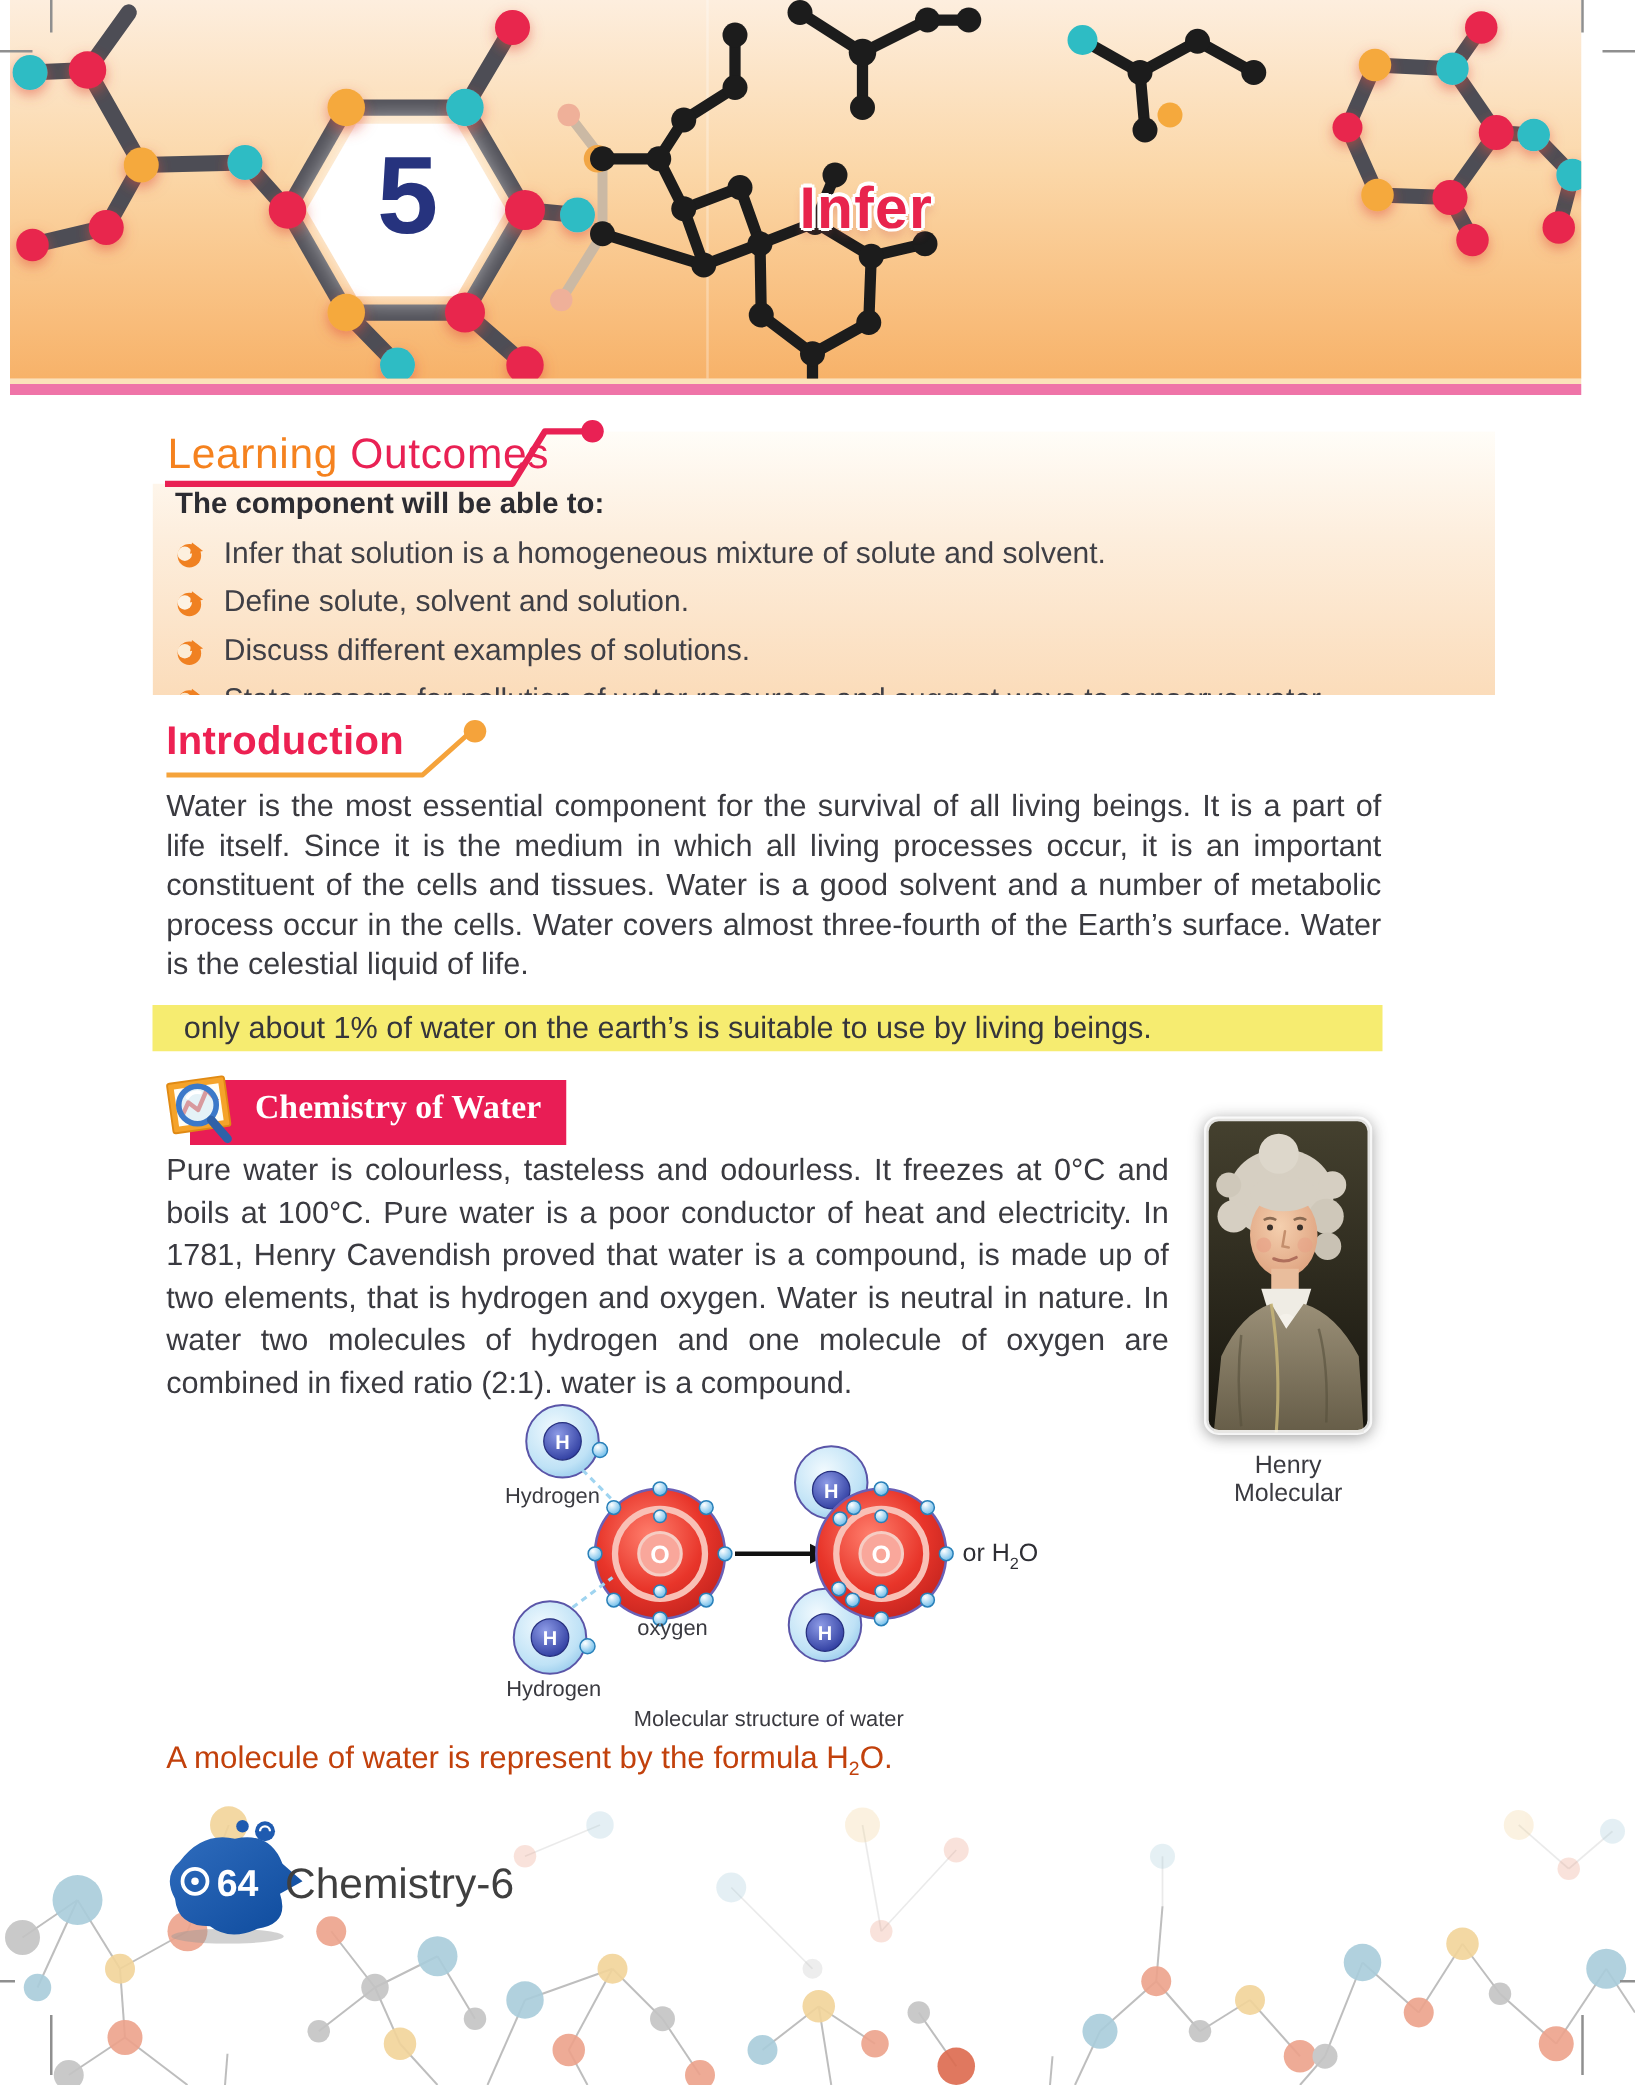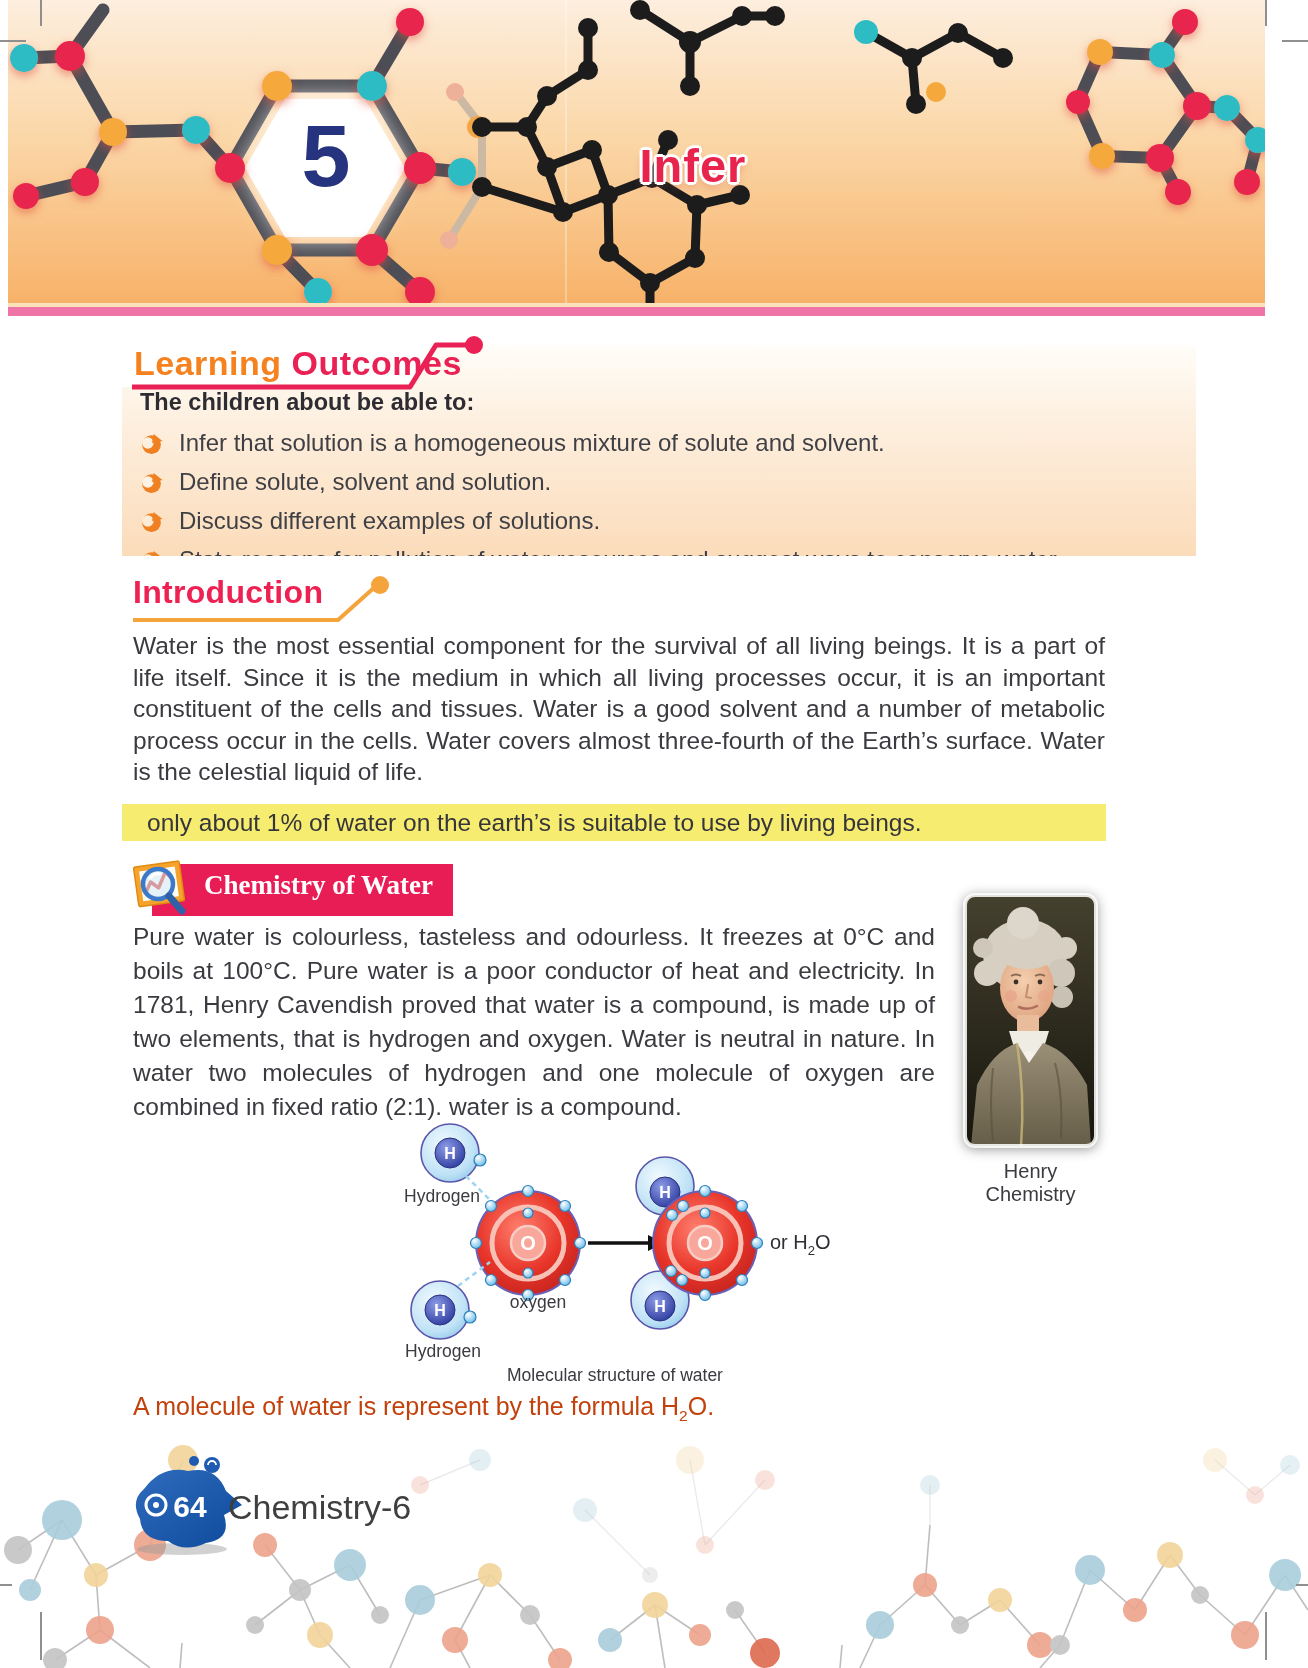--- a/index.html
+++ b/index.html
@@ -17,21 +17,21 @@
        -2px -2px 0 #fff,2px -2px 0 #fff,-2px 2px 0 #fff,2px 2px 0 #fff,0 6px 8px rgba(203,84,84,.4);}
   .pink-bar{left:8px;top:303px;width:1257px;height:16px;
      background:linear-gradient(180deg,#fbe2ba 0,#fbe2ba 4px,#ef74a8 4px,#ef74a8 13px,#ffffff 13px);}
   
   .learning{left:122px;top:330px;width:1074px;height:226px;}
   .lo-box{position:absolute;left:0;top:15px;right:0;bottom:0;
      background:linear-gradient(180deg,#fffdf8 0%,#fdeedd 40%,#fbdcba 100%);
      clip-path:polygon(0 42px,288px 42px,314px 0,100% 0,100% 100%,0 100%);
      box-shadow:6px 6px 10px rgba(205,150,90,.25);
      padding:44px 24px 8px 18px;box-sizing:border-box;}
-  .lo-title{position:absolute;left:12px;top:14px;font-size:34px;font-weight:bold;letter-spacing:.5px;z-index:3;}
+  .lo-title{position:absolute;left:12px;top:14px;font-size:34px;font-weight:normal;letter-spacing:.5px;z-index:3;}
   .lo-title .w1{color:#f5821f;} .lo-title .w2{color:#e92154;}
   .lo-line{position:absolute;left:0;top:0;z-index:2;}
   .lo-lead{font-size:23.5px;font-weight:bold;color:#2c2c32;margin:0 0 13px 0;}
   .lo-list{list-style:none;margin:0;padding:0;}
   .lo-list li{display:flex;gap:16px;align-items:flex-start;margin-bottom:11px;font-size:24px;color:#3f3f46;}
   .lo-list svg{flex:0 0 auto;margin-top:3px;}
   
   .intro-head{left:133px;top:574px;font-size:32px;font-weight:bold;color:#ed2152;letter-spacing:.3px;}
   .intro-underline{left:133px;top:576px;}
   .intro-par{left:133px;top:630px;width:972px;font-size:24.5px;line-height:31.5px;text-align:justify;}
@@ -208,21 +208,21 @@
       <circle cx="1239" cy="182" r="13" fill="#e8254d"></circle>
     </g>
   </svg>
 </div>
 <div class="abs chapter-number">5</div>
 <div class="abs chapter-title">Infer</div>
 <div class="abs pink-bar"></div>
 
 <section class="abs learning">
   <div class="lo-box">
-    <p class="lo-lead">The children about be able to:</p>
+    <p class="lo-lead">The component will be able to:</p>
     <ul class="lo-list">
       <li>
         <svg width="23" height="23" viewBox="0 0 22 22">
             <circle cx="11" cy="12" r="9" fill="#f08122"></circle>
             <circle cx="7.5" cy="10.5" r="5.5" fill="#fdf0de"></circle>
             <path d="M13 2 L21.5 8.5 L11.5 10.5 Z" fill="#f08122"></path>
           </svg>
         <span>Infer that solution is a homogeneous mixture of solute and solvent.</span>
         </li>
       <li>
@@ -318,21 +318,21 @@
       <circle cx="81" cy="103" r="6" fill="#e89f85" opacity="0.5"></circle>
     <rect x="54" y="122" width="22" height="20" fill="#e9bd9c"></rect>
     <path d="M46 138 L86 138 L78 164 L54 164 Z" fill="#efece4"></path>
     <circle cx="66" cy="166" r="8" fill="#f4f1ea"></circle>
     <path d="M8 253 L14 192 Q30 158 54 150 L66 170 L80 150 Q106 158 124 192 L128 253 Z" fill="url(#coat)"></path>
     <path d="M54 150 Q62 200 58 253" stroke="#c9b878" stroke-width="2.5" fill="none" opacity="0.8"></path>
     <path d="M92 170 Q100 200 98 245" stroke="#57503c" stroke-width="2" fill="none" opacity="0.6"></path>
     <path d="M30 175 Q26 210 30 248" stroke="#57503c" stroke-width="2" fill="none" opacity="0.6"></path>
     <rect x="2" y="2" width="131" height="251" rx="10" fill="none" stroke="#ffffff" stroke-width="4" opacity="0.85"></rect>
   </svg>
-  <figcaption>Henry Chemistry</figcaption>
+  <figcaption>Henry Molecular</figcaption>
 </figure>
 
 <div class="abs diagram">
   <svg width="470" height="292" viewBox="0 0 470 292">
     <defs>
       <radialGradient id="hOut" cx="40%" cy="35%" r="75%">
           <stop offset="0" stop-color="#f2fafe"></stop>
           <stop offset="70%" stop-color="#bfe2f6"></stop>
           <stop offset="1" stop-color="#8ec6ea"></stop>
         </radialGradient>

